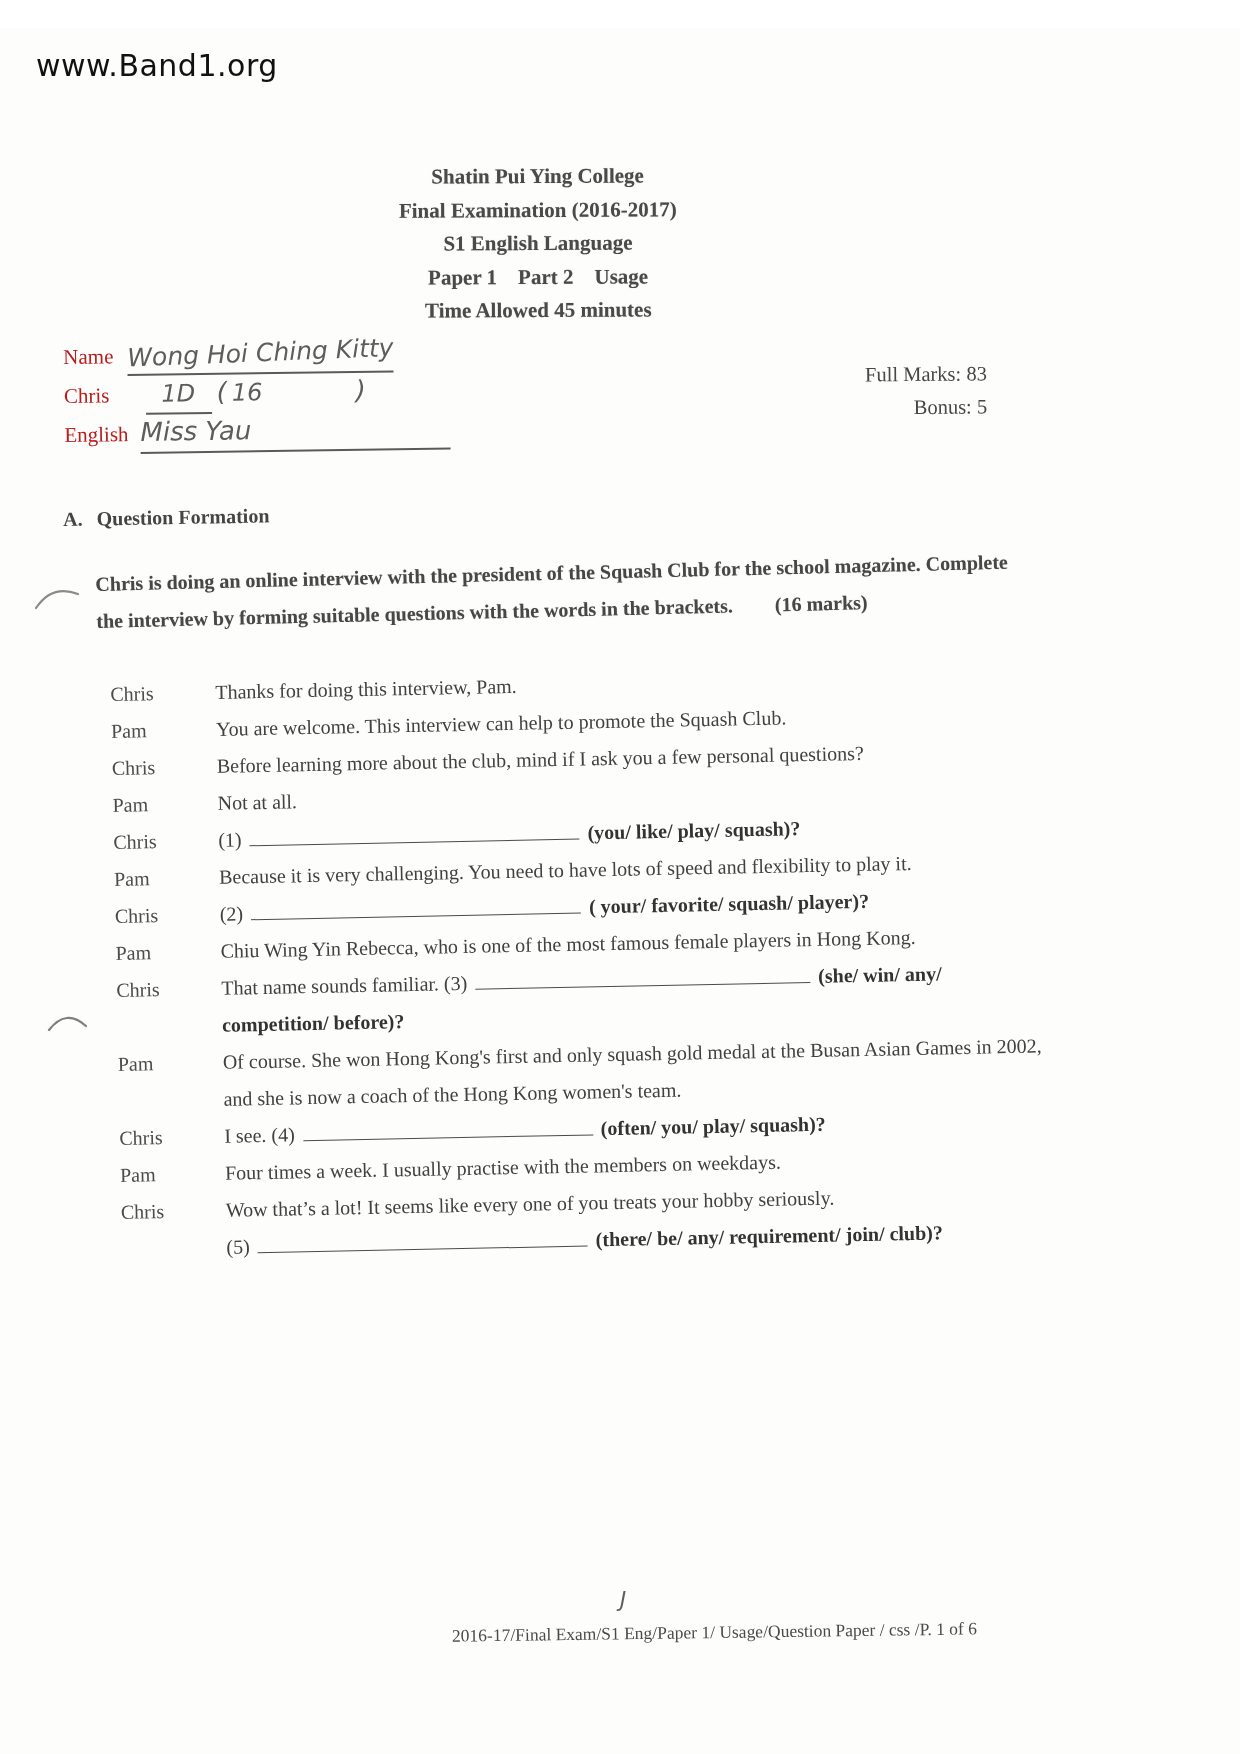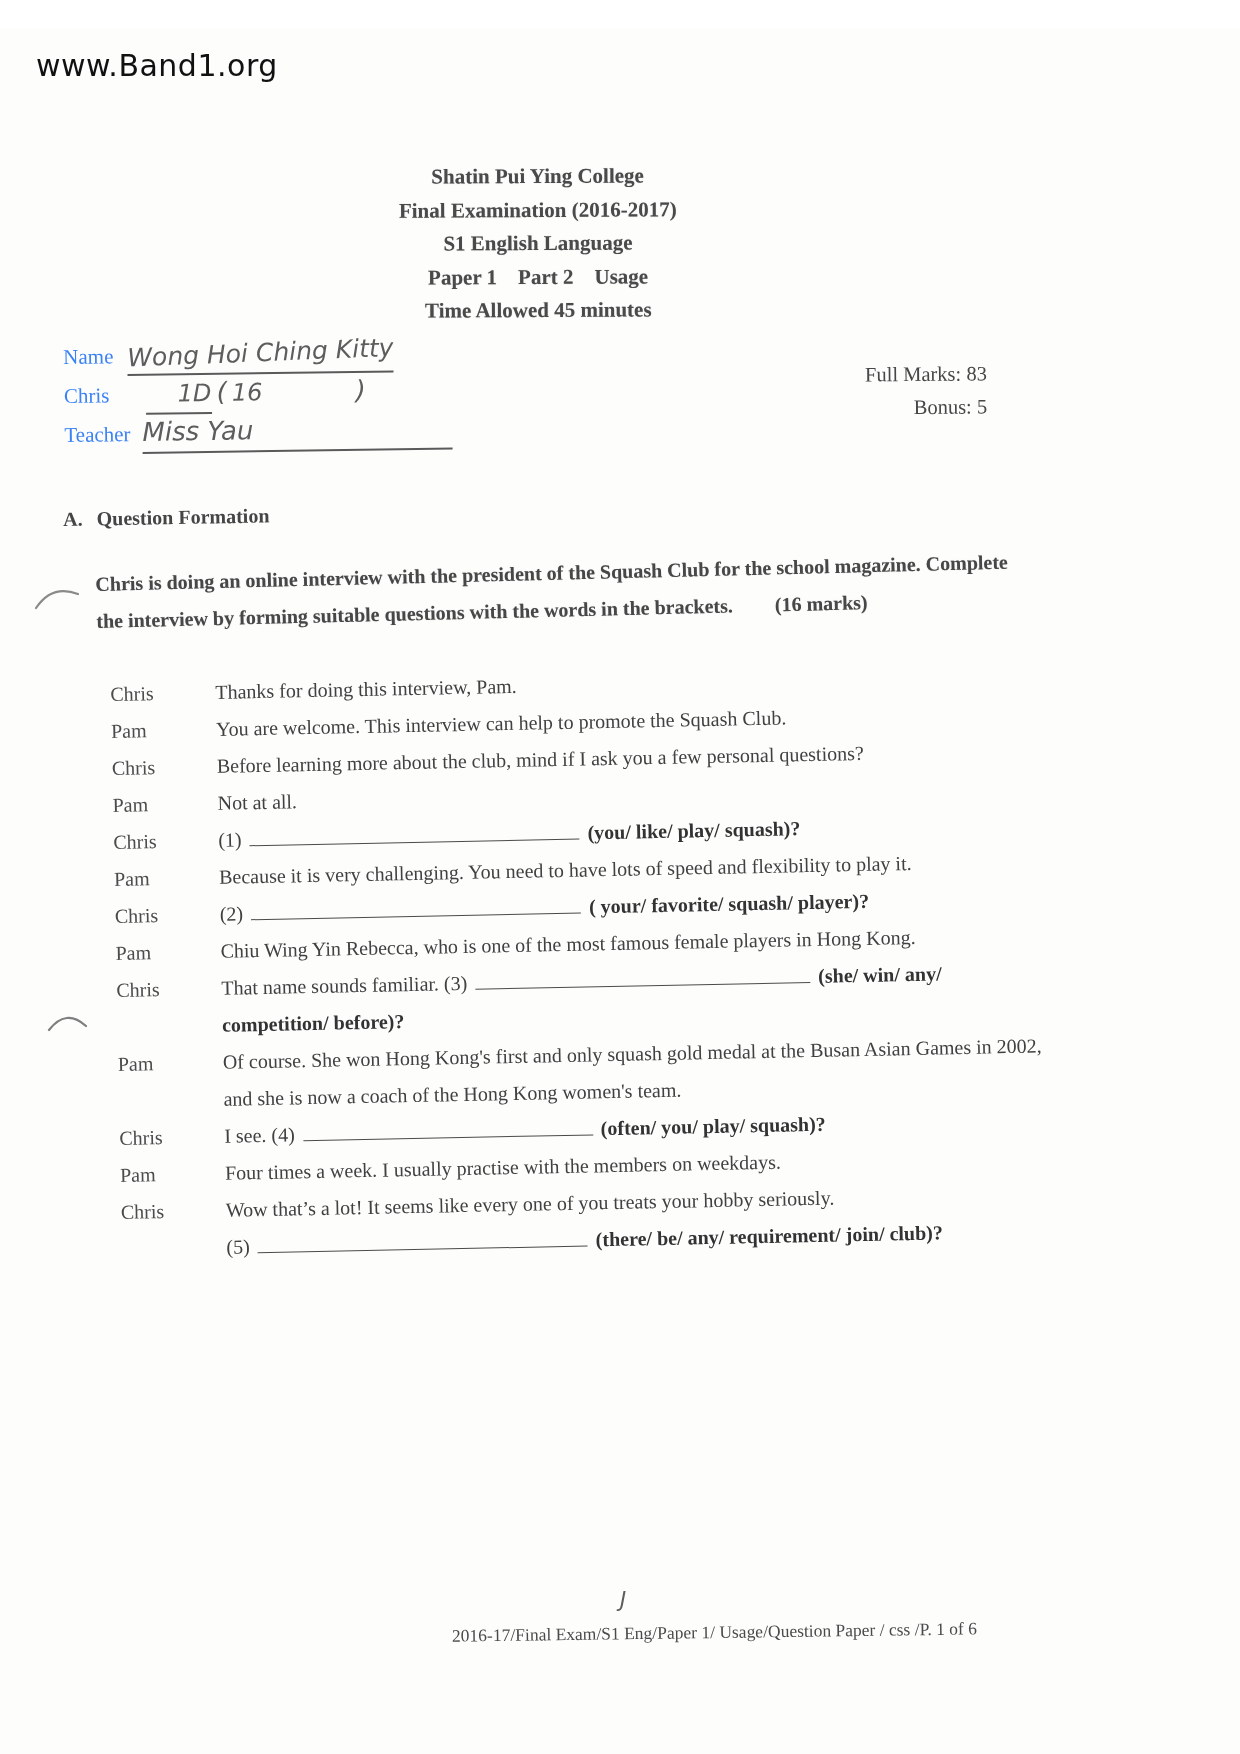--- a/index.html
+++ b/index.html
@@ -24,29 +24,29 @@
     text-align:center;font-weight:bold;
     transform:rotate(-0.3deg);transform-origin:50% 0;
   }
   .exam-header div{font-size:21px;line-height:33.5px;white-space:pre;color:#4a4a4a;text-shadow:0 0 1px rgba(80,80,80,.35);}
   
   .student{
     position:absolute;top:310px;left:63px;width:520px;
     font-size:21px;line-height:35px;
     transform:rotate(-0.8deg);transform-origin:0 0;
   }
-  .student .lbl{display:inline-block;color:#3b82f6;}
+  .student .lbl{display:inline-block;color:#b91c1c;}
   .hand{
     font-family:"DejaVu Sans","Liberation Sans",sans-serif;
     font-style:italic;color:#5d5d5d;
   }
   .name-line .hand{display:inline-block;font-size:25px;transform:rotate(-1.5deg);}
   .u{border-bottom:2px solid #5a5a5a;display:inline-block;}
   .name-u{min-width:265px;margin-left:14px;}
-  .class-u{min-width:66px;margin-left:36px;text-align:right;}
+  .class-u{min-width:66px;margin-left:36px;text-align:center;}
   .class-u .hand{display:inline-block;font-size:24px;}
   .teacher-u{min-width:310px;margin-left:12px;}
   .paren{font-size:26px;color:#5d5d5d;}
   
   .marks{
     position:absolute;top:330px;left:845px;width:142px;
     font-size:20.5px;line-height:33px;text-align:right;color:#474747;
     transform:rotate(-0.5deg);
   }
   
@@ -110,21 +110,21 @@
     <div class="name-line">
       <span class="lbl">Name</span><span class="u name-u"><span class="hand">Wong Hoi Ching Kitty</span></span>
     </div>
     <div>
       <span class="lbl">Chris</span><span class="u class-u"><span class="hand">1D</span></span>
       <span class="hand paren">(</span>
       <span class="hand" style="font-size:24px;">16</span>
       <span class="hand paren" style="margin-left:88px;">)</span>
     </div>
     <div>
-      <span class="lbl">Teacher</span><span class="u teacher-u"><span class="hand" style="font-size:26px;">Miss Yau</span></span>
+      <span class="lbl">English</span><span class="u teacher-u"><span class="hand" style="font-size:26px;">Miss Yau</span></span>
     </div>
   </div>
 
   <div class="marks">
     <div>Full Marks: 83</div>
     <div>Bonus: 5</div>
   </div>
 
   <div class="section-head">
     <span class="sec-label">A.</span><span>Question Formation</span>

